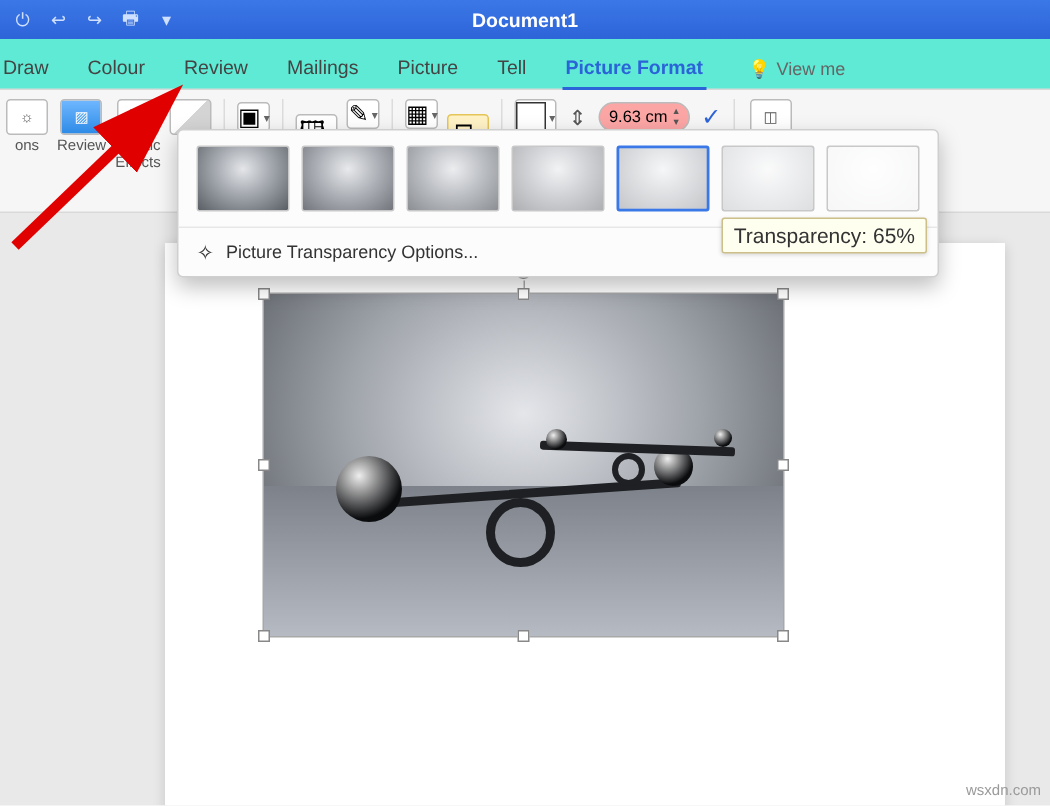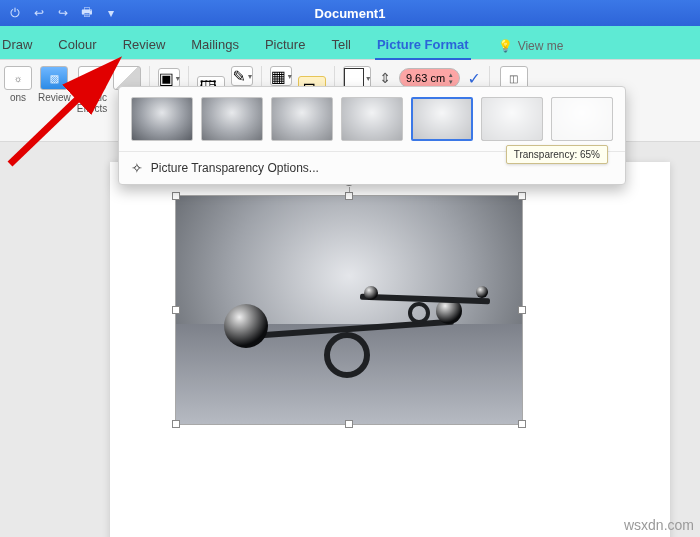--- a/index.html
+++ b/index.html
@@ -48,23 +48,23 @@
 .ba3{width:14px;height:14px;left:188px;bottom:124px}
 .ba4{width:12px;height:12px;left:300px;bottom:126px}
 
 .flyout{position:absolute;top:86px;left:118px;width:508px;background:#fcfcfc;border:1px solid #cfcfcf;border-radius:4px;box-shadow:0 6px 14px rgba(0,0,0,.25);z-index:10}
 .presets{display:flex;gap:8px;padding:10px 12px}
 .preset{width:62px;height:44px;border:1px solid #c8c8c8;border-radius:2px;position:relative;overflow:hidden}
 .preset.sel{border:2px solid #3b78e7}
 .preset .mini{position:absolute;inset:0;background:radial-gradient(ellipse at 50% 35%,#e4e6e9,#9fa3aa 48%,#5a5e65 100%)}
 .preset .fade{position:absolute;inset:0;background:#fff}
 .opt-row{display:flex;align-items:center;gap:8px;padding:8px 12px;border-top:1px solid #e7e7e7;font-size:12px;color:#333}
-.tooltip{position:absolute;right:17px;top:58px;background:#fffff0;border:1px solid #cdbf8a;padding:3px 7px;font-size:10px;color:#333;border-radius:2px;box-shadow:0 1px 3px rgba(0,0,0,.15)}
+.tooltip{position:absolute;right:7px;top:58px;background:#fffff0;border:1px solid #cdbf8a;padding:3px 7px;font-size:14px;color:#333;border-radius:2px;box-shadow:0 1px 3px rgba(0,0,0,.15)}
 .arrow{position:absolute;top:52px;left:2px;z-index:20;width:140px;height:120px;pointer-events:none}
-.watermark{position:absolute;right:6px;bottom:4px;font-size:14px;color:#9a9a9a}
+.watermark{position:absolute;right:6px;bottom:4px;font-size:10px;color:#9a9a9a}
 </style>
 </head>
 <body>
 
 <div class="titlebar">
   <div class="qat">
     <span class="qat-btn">⏻</span>
     <span class="qat-btn">↩</span>
     <span class="qat-btn">↪</span>
     <span class="qat-btn">🖶</span>

